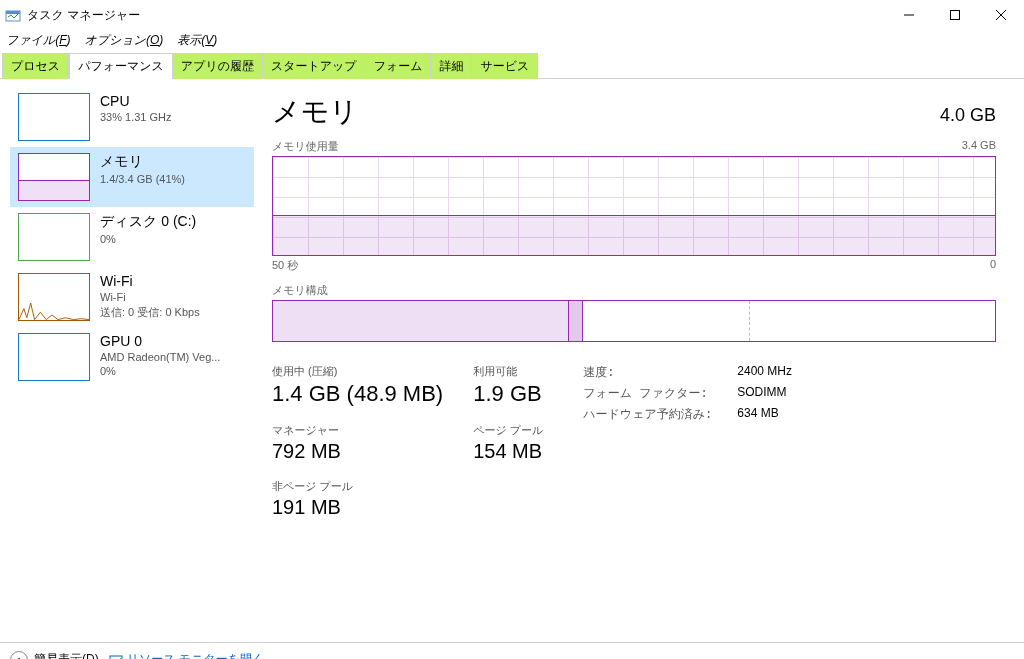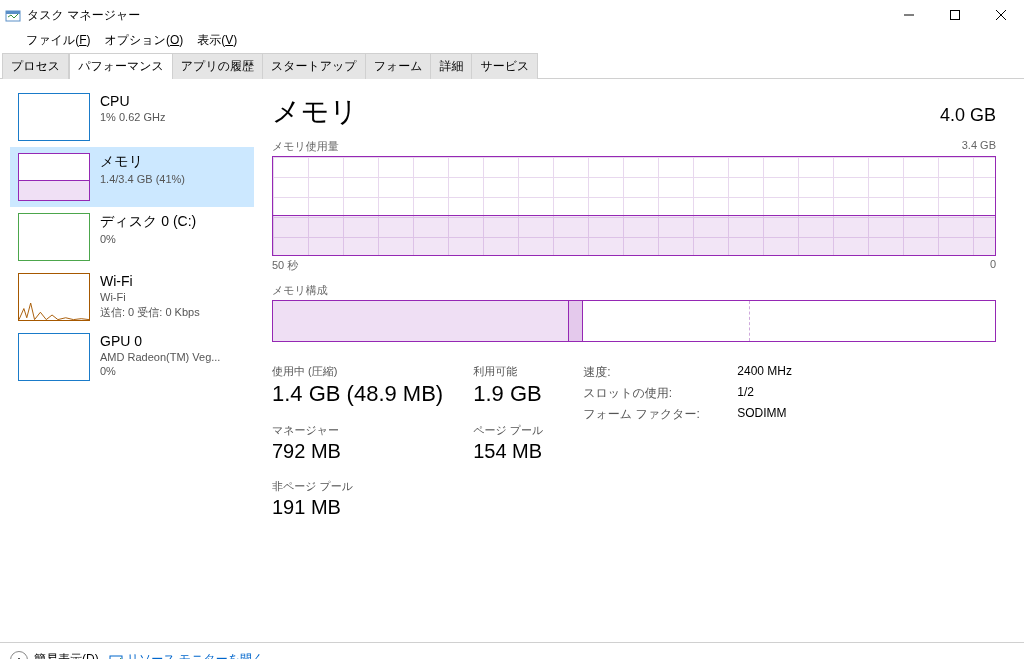--- a/index.html
+++ b/index.html
@@ -4,28 +4,28 @@
 <style>
 * { margin: 0; padding: 0; box-sizing: border-box; font-family: "Yu Gothic UI", "Meiryo", sans-serif; }
 body { background: #fff; width: 1024px; height: 659px; overflow: hidden; font-size: 12px; color: #000; }
 
 .titlebar { height: 30px; display: flex; align-items: center; padding-left: 5px; }
 .titlebar-icon { width: 16px; height: 16px; margin-right: 6px; display: inline-flex; align-items: center; justify-content: center; }
 .titlebar-title { font-size: 12px; flex: 1; }
 .window-controls { display: flex; }
 .window-btn { width: 46px; height: 30px; display: flex; align-items: center; justify-content: center; }
 
-.menubar { height: 20px; display: flex; align-items: center; padding: 0 20px; gap: 2px; }
+.menubar { height: 20px; display: flex; align-items: center; padding: 0 0; gap: 2px; font-style: italic; }
 .menubar-item { padding: 2px 6px; font-size: 12px; }
 .menubar-item u { text-decoration: underline; }
 
 .tabs { display: flex; border-bottom: 1px solid #d0d0d0; padding-left: 2px; margin-top: 2px; }
 .tab { padding: 4px 8px; font-size: 12px; border: 1px solid transparent; border-bottom: none; position: relative; top: 1px; background: #fff; }
 .tab.active { border-color: #d0d0d0; background: #fff; }
-.tab:not(.active) { background: #e5e5e5; border-color: #d0d0d0; margin-left: -1px; }
+.tab:not(.active) { background: #bef264; border-color: #d0d0d0; margin-left: -1px; }
 .tab:first-child { margin-left: 0; }
 
 .content { display: flex; height: 563px; }
 
 .sidebar { width: 254px; padding: 8px 0 8px 10px; overflow-y: auto; }
 .sidebar-item { display: flex; align-items: flex-start; padding: 6px 8px; gap: 10px; cursor: default; margin-bottom: 0px; }
 .sidebar-item.selected { background: #cce8ff; }
 .sidebar-thumb { width: 72px; height: 48px; border: 1px solid #999; flex-shrink: 0; position: relative; background: #fff; }
 .sidebar-thumb.cpu { border-color: #1a7bc9; }
 .sidebar-thumb.memory { border-color: #9528b4; }
@@ -63,21 +63,21 @@
 
 .details { display: flex; gap: 40px; }
 .stats-grid { display: grid; grid-template-columns: auto auto; column-gap: 30px; row-gap: 16px; }
 .stat-block { display: flex; flex-direction: column; gap: 2px; }
 .stat-label { font-size: 11px; color: #555; }
 .stat-value { font-size: 20px; }
 .stat-value.big { font-size: 22px; }
 
 .sys-table { font-size: 12px; }
 .sys-row { display: flex; gap: 24px; margin-bottom: 4px; }
-.sys-key { color: #555; width: 130px; }
+.sys-key { color: #555; width: 130px; font-family: Liberation Mono, monospace; }
 
 .footer { height: 34px; border-top: 1px solid #d0d0d0; display: flex; align-items: center; padding: 0 10px; gap: 10px; }
 .footer-toggle { display: flex; align-items: center; gap: 6px; }
 .toggle-circle { width: 18px; height: 18px; border: 1px solid #888; border-radius: 50%; display: flex; align-items: center; justify-content: center; }
 .footer-link { color: #0066cc; display: flex; align-items: center; gap: 4px; }
 .footer-link-icon { width: 14px; height: 14px; }
 
 .underline-char { text-decoration: underline; }
 </style>
 </head>
@@ -128,21 +128,21 @@
   <div class="tab">サービス</div>
 </div>
 
 <div class="content">
 
   <div class="sidebar">
     <div class="sidebar-item">
       <div class="sidebar-thumb cpu"></div>
       <div class="sidebar-info">
         <div class="sidebar-title">CPU</div>
-        <div class="sidebar-sub">1%  0.62 GHz</div>
+        <div class="sidebar-sub">33%  1.31 GHz</div>
       </div>
     </div>
     <div class="sidebar-item selected">
       <div class="sidebar-thumb memory"></div>
       <div class="sidebar-info">
         <div class="sidebar-title">メモリ</div>
         <div class="sidebar-sub">1.4/3.4 GB (41%)</div>
       </div>
     </div>
     <div class="sidebar-item">
@@ -224,26 +224,26 @@
           <div class="stat-value">191 MB</div>
         </div>
       </div>
 
       <div class="sys-table">
         <div class="sys-row">
             <span class="sys-key">速度:</span>
             <span>2400 MHz</span>
           </div>
         <div class="sys-row">
-            <span class="sys-key">スロットの使用:</span>
-            <span>1/2</span>
+            <span class="sys-key">フォーム ファクター:</span>
+            <span>SODIMM</span>
           </div>
         <div class="sys-row">
-            <span class="sys-key">フォーム ファクター:</span>
-            <span>SODIMM</span>
+            <span class="sys-key">ハードウェア予約済み:</span>
+            <span>634 MB</span>
           </div>
       </div>
     </div>
   </div>
 </div>
 
 <div class="footer">
   <div class="footer-toggle">
     <span class="toggle-circle">
       <svg width="8" height="8" viewBox="0 0 8 8">

